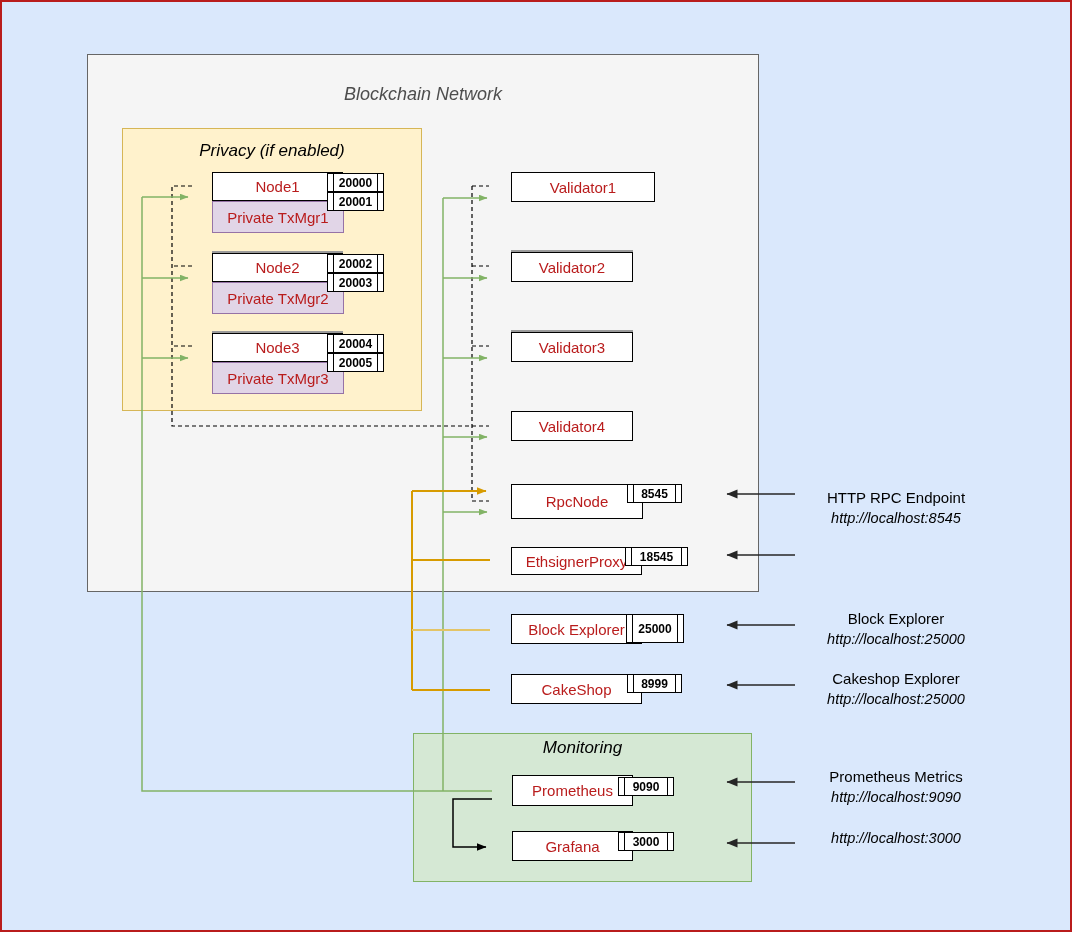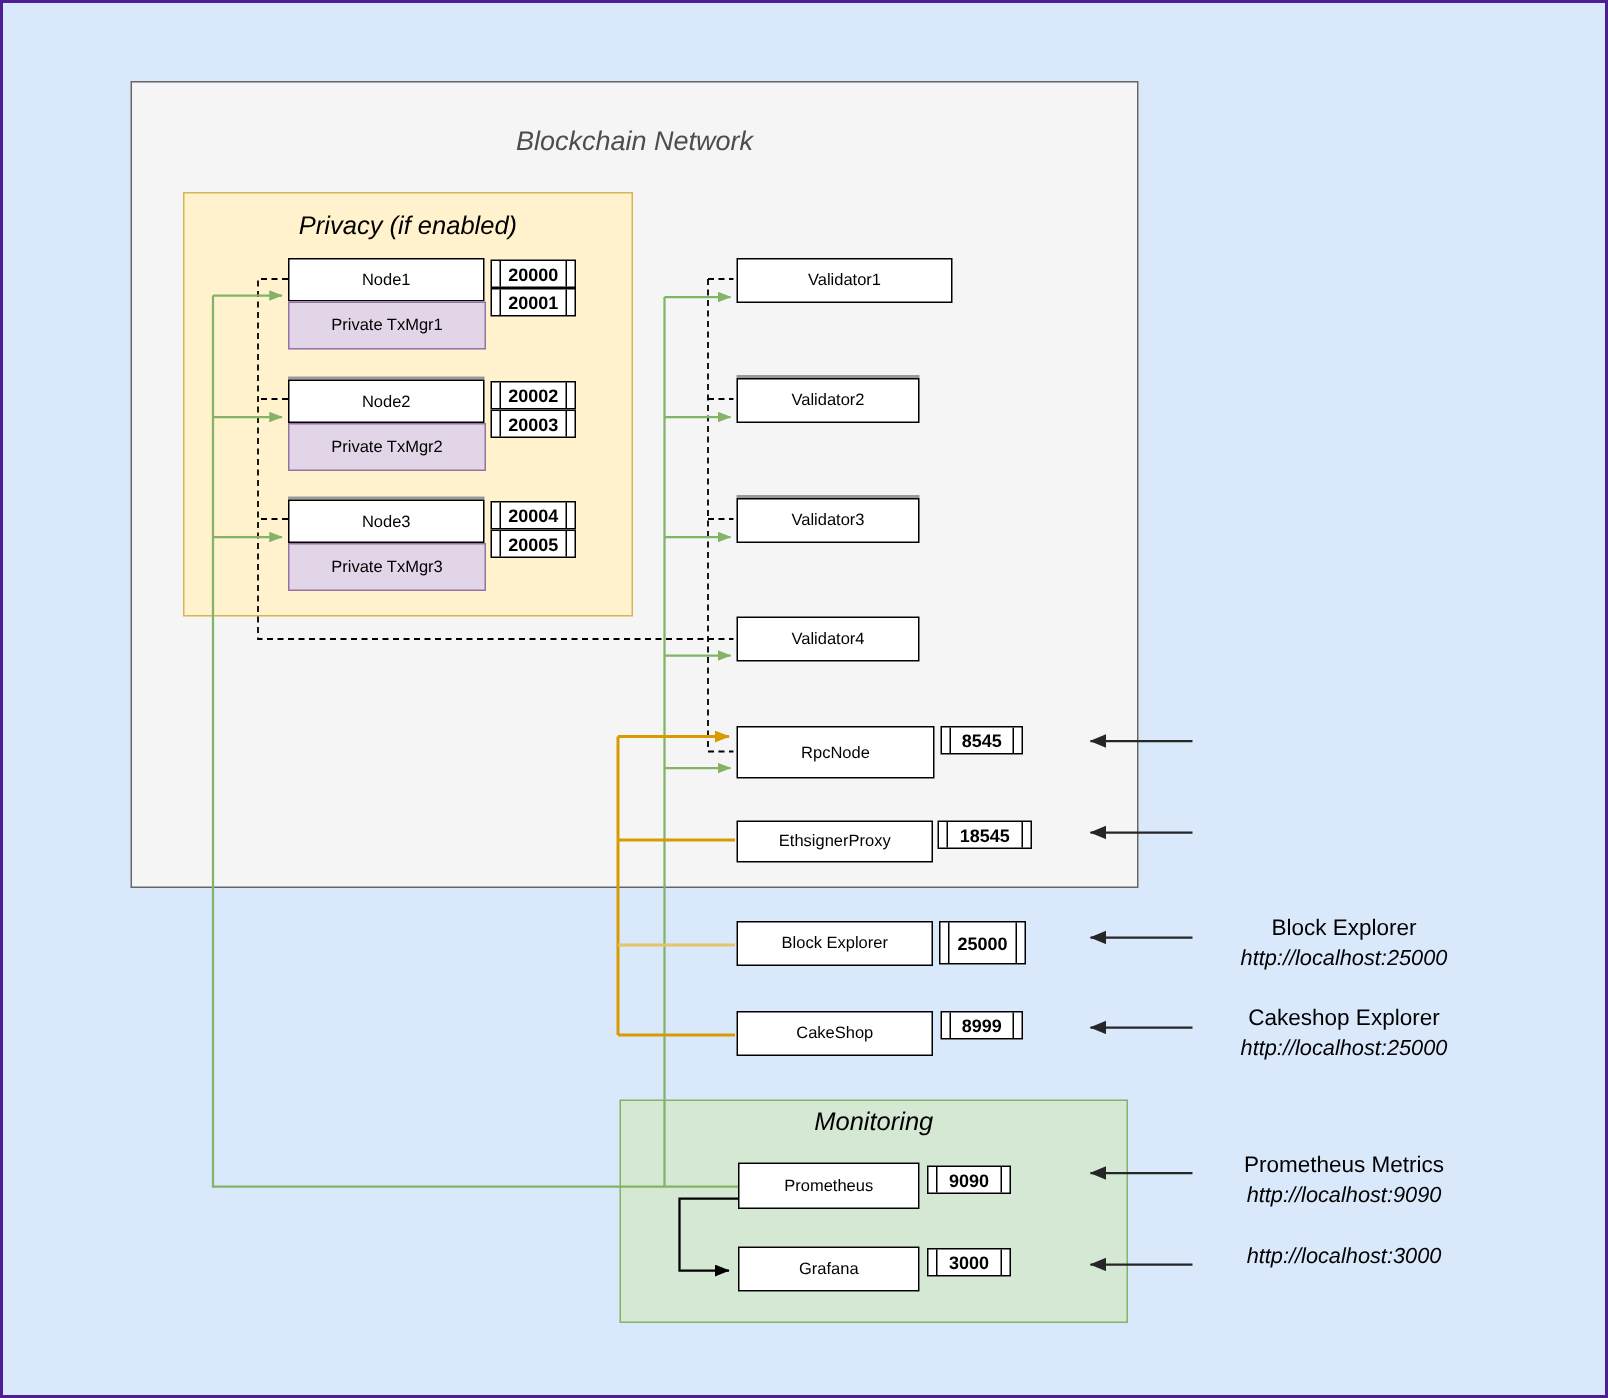--- a/index.html
+++ b/index.html
@@ -1,31 +1,31 @@
 <!DOCTYPE html>
 <html><head>
 <meta charset="utf-8">
 <style>
   body{margin:0;background:#ffffff;}
   .canvas{
     position:relative;width:1068px;height:928px;
-    background:#dae8fc;border:2px solid #4c1d95;
+    background:#dae8fc;border:2px solid #b91c1c;
     font-family:"Liberation Sans",sans-serif;overflow:hidden;
   }
   .region{position:absolute;box-sizing:border-box;z-index:1;}
   .main-box{left:85px;top:52px;width:672px;height:538px;background:#f5f5f5;border:1px solid #666666;}
   .privacy-box{left:120px;top:126px;width:300px;height:283px;background:#fff2cc;border:1px solid #d6b656;}
   .monitoring-box{left:411px;top:731px;width:339px;height:149px;background:#d5e8d4;border:1px solid #82b366;}
   .dtitle{position:absolute;z-index:2;font-style:italic;text-align:center;color:#000;}
   .main-title{left:85px;top:82px;width:672px;font-size:18px;color:#4d4d4d;}
   .privacy-title{left:120px;top:139px;width:300px;font-size:17px;}
   .monitoring-title{left:411px;top:736px;width:339px;font-size:17px;}
   .shape{
     position:absolute;box-sizing:border-box;background:#ffffff;border:1px solid #000;
-    display:flex;align-items:center;justify-content:center;font-size:11px;color:#000000;z-index:4;
+    display:flex;align-items:center;justify-content:center;font-size:15px;color:#b91c1c;z-index:4;margin-left:20px;
   }
   .txmgr{background:#e1d5e7;border-color:#9673a6;}
   .shadow-top{box-shadow:0 -2px 0 #9a9a9a;}
   .tab{
     position:absolute;box-sizing:border-box;background:#ffffff;border:1px solid #000;
     display:flex;align-items:center;justify-content:center;font-size:12px;color:#000;z-index:4;font-weight:bold;
   }
   .tab::before,.tab::after{content:"";position:absolute;top:0;bottom:0;width:1px;background:#000;}
   .tab::before{left:5px;}
   .tab::after{right:5px;}
@@ -135,20 +135,24 @@
 
   <div class="shape" style="left:489px;top:672px;width:131px;height:30px">CakeShop</div>
   <div class="tab" style="left:625px;top:672px;width:55px;height:19px">8999</div>
 
   <div class="shape" style="left:490px;top:773px;width:121px;height:31px">Prometheus</div>
   <div class="tab" style="left:616px;top:775px;width:56px;height:19px">9090</div>
 
   <div class="shape" style="left:490px;top:829px;width:121px;height:30px">Grafana</div>
   <div class="tab" style="left:616px;top:830px;width:56px;height:19px">3000</div>
 
+  <div class="annotation" style="top:486px">
+    <div class="t">HTTP RPC Endpoint</div>
+    <div class="u">http://localhost:8545</div>
+  </div>
   <div class="annotation" style="top:607px">
     <div class="t">Block Explorer</div>
     <div class="u">http://localhost:25000</div>
   </div>
   <div class="annotation" style="top:667px">
     <div class="t">Cakeshop Explorer</div>
     <div class="u">http://localhost:25000</div>
   </div>
   <div class="annotation" style="top:765px">
     <div class="t">Prometheus Metrics</div>

